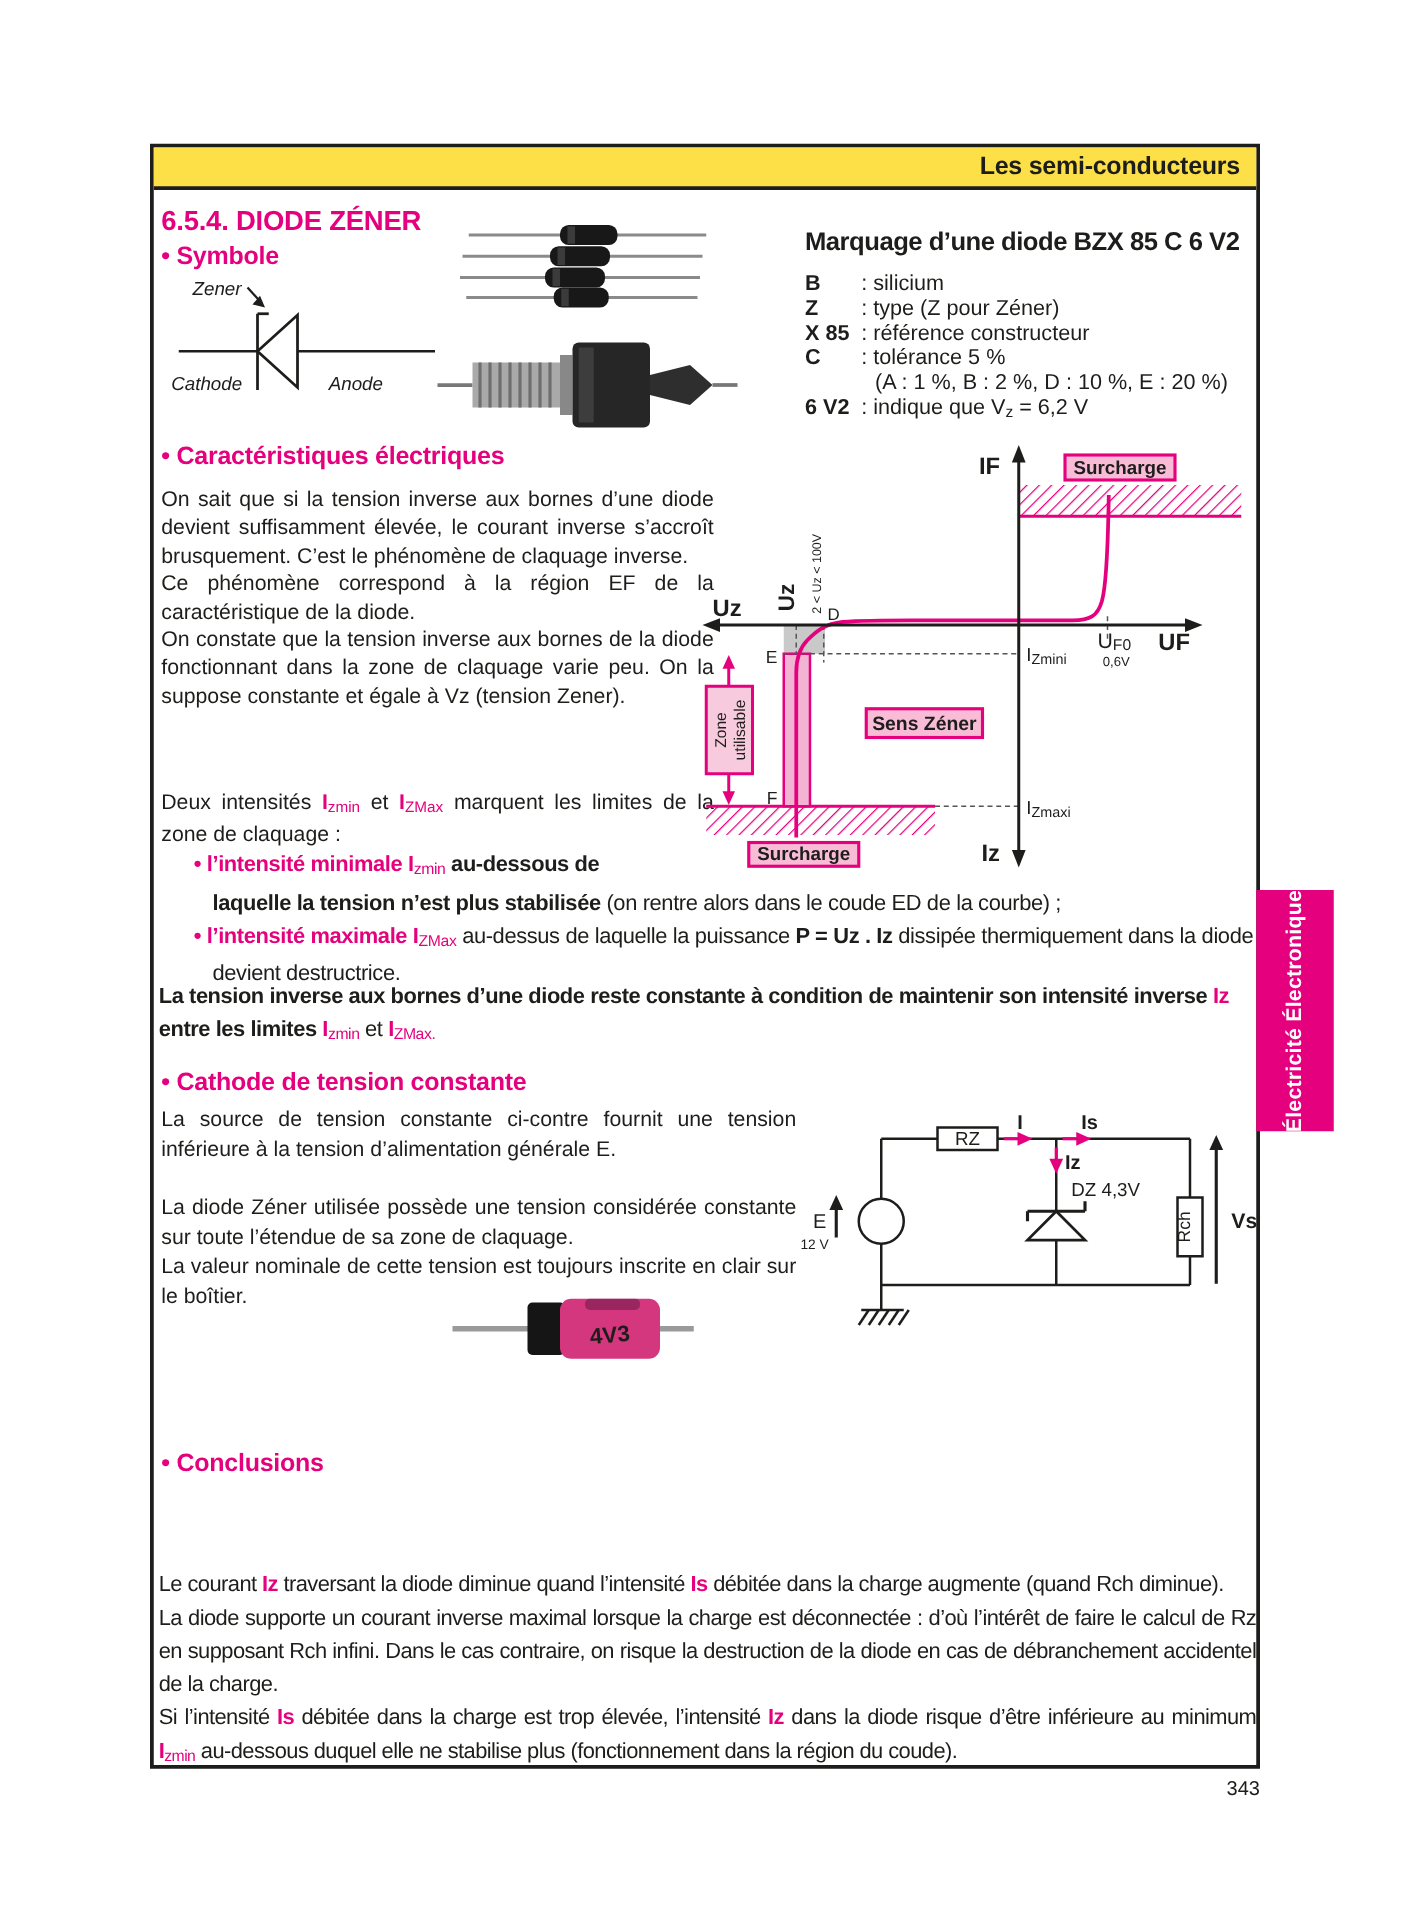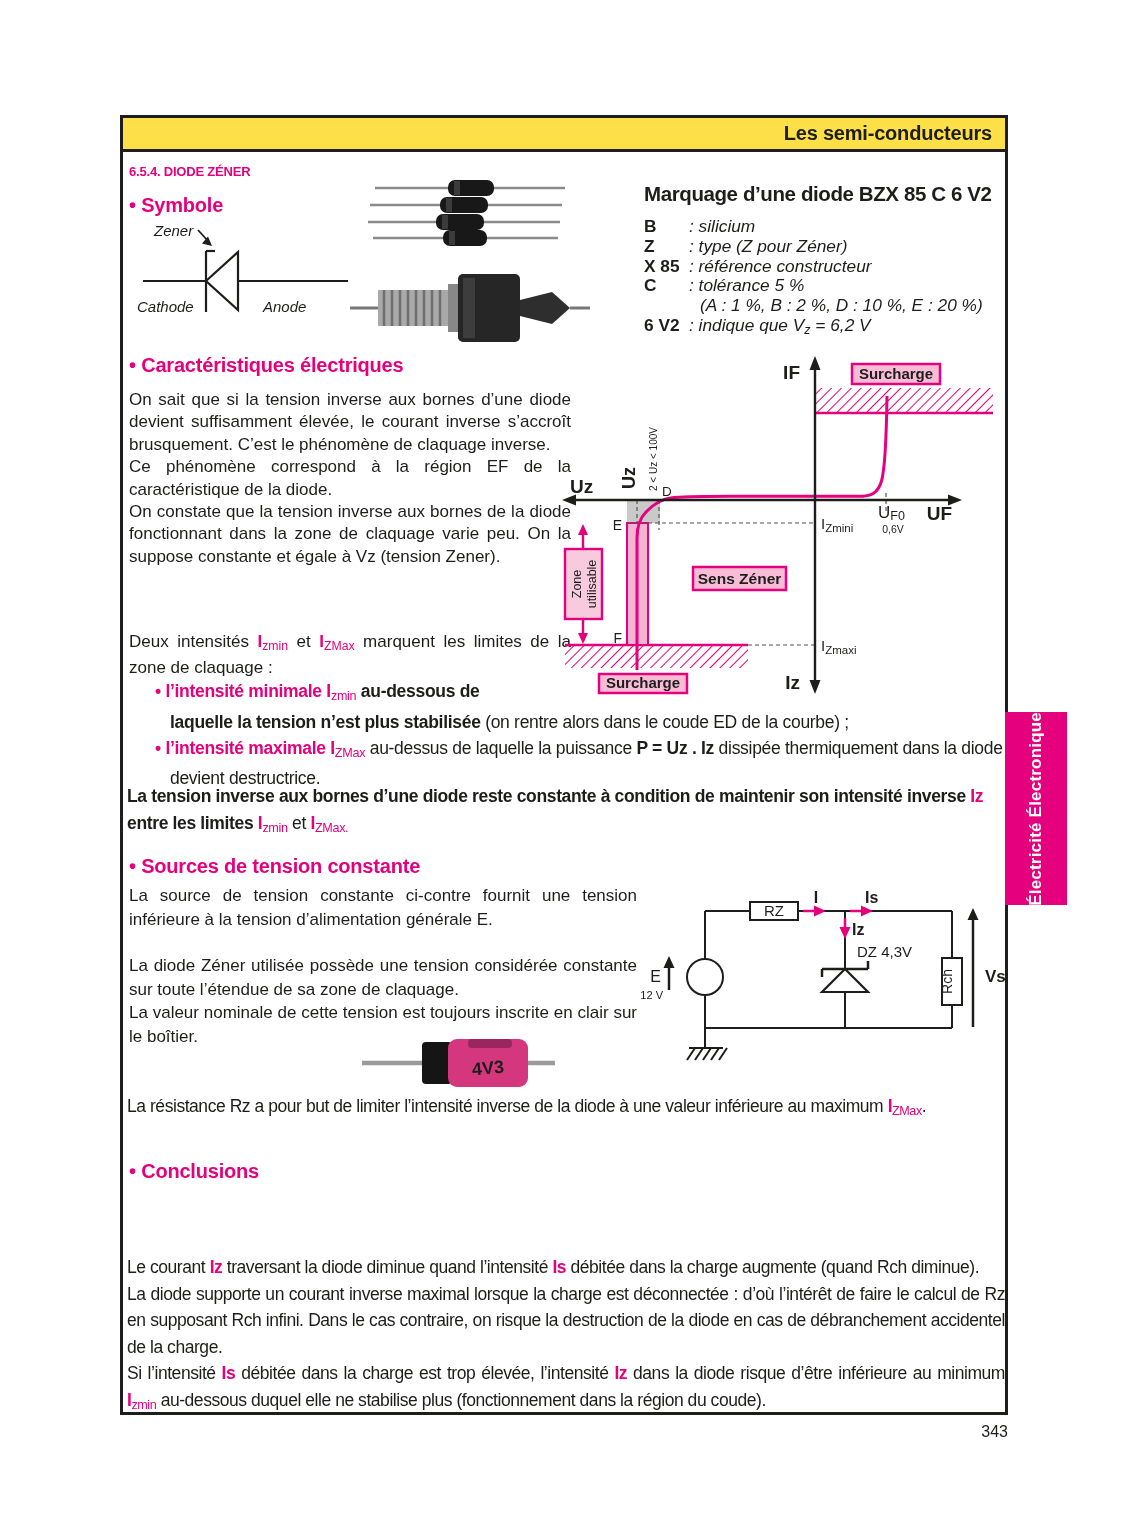--- a/index.html
+++ b/index.html
@@ -12,38 +12,38 @@
   .main-box{
     position:absolute;left:120px;top:115px;width:882px;height:1294px;
     border:3px solid #1d1d1b;background:#fff;
   }
   .band{
     height:31px;background:#fde047;border-bottom:3px solid #1d1d1b;
     display:flex;align-items:center;justify-content:flex-end;
     padding-right:13px;font-size:20px;font-weight:bold;letter-spacing:-0.2px;
   }
   .h-mag{color:#e5007d;font-weight:bold;font-size:20px;letter-spacing:-0.2px;white-space:nowrap;}
-  .sec-title{color:#e5007d;font-weight:bold;font-size:13px;letter-spacing:-0.2px;white-space:nowrap;}
+  .sec-title{color:#e5007d;font-weight:bold;font-size:22px;letter-spacing:-0.2px;white-space:nowrap;}
   .para{font-size:17px;line-height:22.4px;text-align:justify;}
   .para p{margin:0;}
   .wide-para{font-size:17.5px;line-height:26.5px;text-align:justify;letter-spacing:-0.45px;}
   .wide-para p{margin:0;}
   .bullets{font-size:17.5px;line-height:26px;letter-spacing:-0.3px;}
   .bullet{padding-left:15px;text-indent:-15px;}
   .bold-statement{font-size:17.5px;font-weight:bold;line-height:27px;letter-spacing:-0.35px;}
   .mg{color:#e5007d;font-weight:bold;}
   .b{font-weight:bold;}
   .rg{font-weight:normal;}
   .sb{font-size:72%;vertical-align:-2.5px;}
   .mgsb{color:#e5007d;font-weight:normal;font-size:72%;vertical-align:-2.5px;}
   .marquage-title{font-size:20.5px;font-weight:bold;letter-spacing:-0.4px;white-space:nowrap;}
   .mrows{margin-top:11px;}
   .mrow{display:flex;font-size:17.3px;line-height:19.8px;}
   .mterm{width:45px;font-weight:bold;flex:none;}
-  .mdef{white-space:nowrap;font-style:italic;}
+  .mdef{white-space:nowrap;}
   .mdef.ind{padding-left:11px;}
   .tab{
     position:absolute;left:1005px;top:712px;width:62px;height:193px;
     background:#e5007d;display:flex;align-items:center;justify-content:center;
   }
   .tab span{
     writing-mode:vertical-rl;transform:rotate(180deg);
     color:#fff;font-weight:bold;font-size:17px;white-space:nowrap;letter-spacing:0.2px;
   }
   .pagenum{position:absolute;left:908px;top:1423px;width:100px;text-align:right;font-size:16px;}
@@ -241,21 +241,21 @@
     </g>
   </svg>
 
   <div class="abs bullets" style="left:32px;top:560px;width:852px;">
     <div class="bullet"><span class="mg">• </span><span class="mg">l’intensité minimale I</span><span class="mgsb">zmin</span><span class="b"> au-dessous de</span><br><span class="b">laquelle la tension n’est plus stabilisée</span><span> (on rentre alors dans le coude ED de la courbe) ;</span></div>
     <div class="bullet"><span class="mg">• </span><span class="mg">l’intensité maximale I</span><span class="mgsb">ZMax</span><span> au-dessus de laquelle la puissance </span><span class="b">P = Uz . Iz</span><span> dissipée thermiquement dans la diode devient destructrice.</span></div>
   </div>
 
   <div class="abs bold-statement" style="left:4px;top:665px;width:878px;"><span>La tension inverse aux bornes d’une diode reste constante à condition de maintenir son intensité inverse </span><span class="mg">Iz</span><span> entre les limites </span><span class="mg">I</span><span class="mgsb">zmin</span><span class="rg"> et </span><span class="mg">I</span><span class="mgsb">ZMax.</span></div>
 
-  <div class="abs h-mag" style="left:6px;top:737px;">• Sources de tension constante</div>
+  <div class="abs h-mag" style="left:6px;top:737px;">• Cathode de tension constante</div>
 
   <div class="abs para" style="left:6px;top:766px;width:508px;line-height:24px;">La source de tension constante ci-contre fournit une tension inférieure à la tension d’alimentation générale E.</div>
 
   <div class="abs para" style="left:6px;top:836px;width:508px;line-height:23.5px;">
     <p>La diode Zéner utilisée possède une tension considérée constante sur toute l’étendue de sa zone de claquage.</p>
     <p>La valeur nominale de cette tension est toujours inscrite en clair sur le boîtier.</p>
   </div>
 
   <svg class="abs" style="left:512px;top:760px;" width="380" height="215" viewBox="0 0 380 215">
     <g stroke="#1d1d1b" stroke-width="2" fill="none">
@@ -332,21 +332,20 @@
   <svg class="abs" style="left:227px;top:905px;" width="215" height="72" viewBox="0 0 215 72">
     <line x1="12" y1="40" x2="205" y2="40" stroke="#9a9a9a" stroke-width="4.5"></line>
     <rect x="72" y="19" width="30" height="42" rx="4" fill="#151515"></rect>
     <rect x="98" y="16" width="80" height="48" rx="9" fill="#d5377f"></rect>
     <rect x="118" y="16" width="44" height="9" rx="4" fill="#7a1d4d" opacity="0.65"></rect>
     <g transform="rotate(-5 138 46)">
       <text x="138" y="51" font-size="18" font-weight="bold" fill="#2c0d1c" text-anchor="middle">4V3</text>
     </g>
   </svg>
 
-  <div class="abs wide-para" style="left:4px;top:975px;width:878px;"><span>La résistance Rz a pour but de limiter l’intensité inverse de la diode à une valeur inférieure au maximum </span><span class="mg">I</span><span class="mgsb">ZMax</span><span>.</span></div>
 
   <div class="abs h-mag" style="left:6px;top:1042px;text-align:center;">• Conclusions</div>
 
   <div class="abs wide-para" style="left:4px;top:1136px;width:878px;">
     <p><span>Le courant </span><span class="mg">Iz</span><span> traversant la diode diminue quand l’intensité </span><span class="mg">Is</span><span> débitée dans la charge augmente (quand Rch diminue).</span></p>
     <p>La diode supporte un courant inverse maximal lorsque la charge est déconnectée : d’où l’intérêt de faire le calcul de Rz en supposant Rch infini. Dans le cas contraire, on risque la destruction de la diode en cas de débranchement accidentel de la charge.</p>
     <p><span>Si l’intensité </span><span class="mg">Is</span><span> débitée dans la charge est trop élevée, l’intensité </span><span class="mg">Iz</span><span> dans la diode risque d’être inférieure au minimum </span><span class="mg">I</span><span class="mgsb">zmin</span><span> au-dessous duquel elle ne stabilise plus (fonctionnement dans la région du coude).</span></p>
   </div>
 
 </div>

